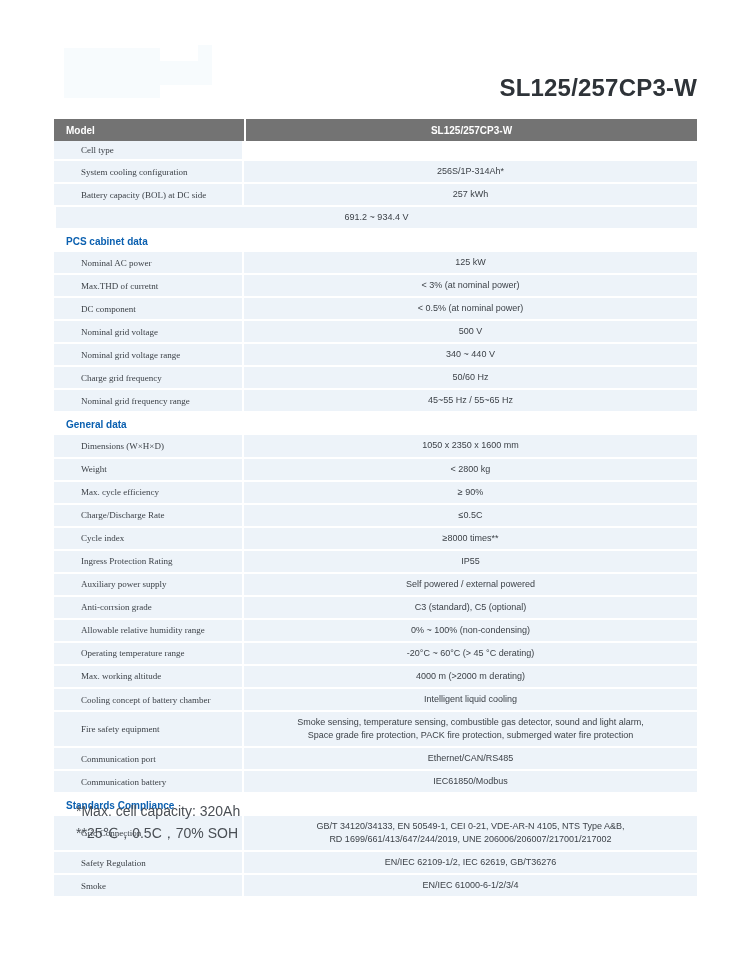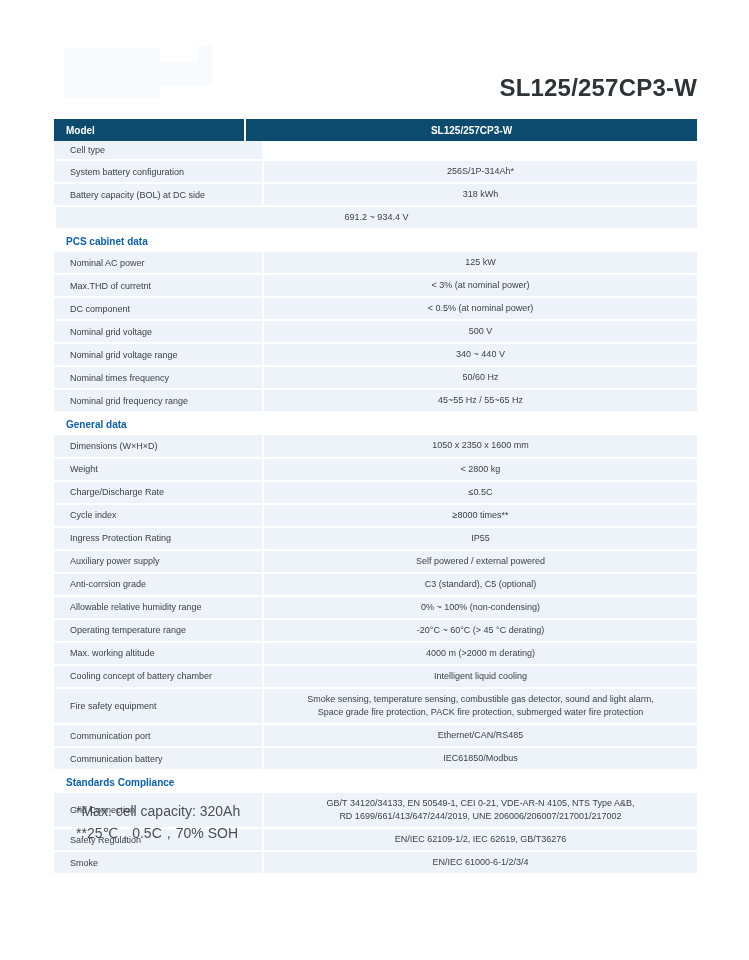--- a/index.html
+++ b/index.html
@@ -31,47 +31,48 @@
 
   .spec-table {
     position: absolute;
     left: 54px;
     top: 119px;
     width: 643px;
   }
 
   .thead { display: flex; height: 22px; }
   .thead .cell {
-    background: #0c4a6e;
+    background: #737373;
     color: #ffffff;
     font-size: 10px;
     font-weight: bold;
     display: flex;
     align-items: center;
   }
   .thead .c-label { width: 190px; padding-left: 12px; }
   .thead .c-sep   { width: 2px; background: #ffffff; }
   .thead .c-value { flex: 1; justify-content: center; }
 
   .section-title {
     font-size: 10px;
     font-weight: bold;
     color: #0b60b0;
     padding: 6px 0 5px 12px;
   }
 
   .row { display: flex; margin-bottom: 2px; }
   .row .c-label {
-    width: 208px;
+    width: 188px;
     background: #edf3f9;
     font-size: 9px;
     display: flex;
     align-items: center;
-    padding: 4px 4px 4px 16px;
+    padding: 4px 4px 4px 27px;
     min-height: 17px;
+    font-family: Liberation Serif, serif;
   }
   .row .c-sep { width: 2px; background: #ffffff; }
   .row .c-value {
     flex: 1;
     background: #edf3f9;
     font-size: 9px;
     display: flex;
     flex-direction: column;
     align-items: center;
     justify-content: center;
@@ -109,29 +110,29 @@
   </div>
   <div id="sections-root">
   <div>
     <div class="rows">
   <div class="row">
     <div class="c-label">Cell type</div>
     <div class="c-sep"></div>
   </div>
 
   <div class="row">
-    <div class="c-label">System battery configuration</div>
+    <div class="c-label">System cooling configuration</div>
     <div class="c-sep"></div>
     <div class="c-value">256S/1P-314Ah*</div>
   </div>
 
   <div class="row">
     <div class="c-label">Battery capacity (BOL) at DC side</div>
     <div class="c-sep"></div>
-    <div class="c-value">318 kWh</div>
+    <div class="c-value">257 kWh</div>
   </div>
 
   <div class="row">
     <div class="c-sep"></div>
     <div class="c-value">691.2 ~ 934.4 V</div>
   </div>
 </div>
   </div>
 
   <div>
@@ -161,21 +162,21 @@
     <div class="c-value">500 V</div>
   </div>
 
   <div class="row">
     <div class="c-label">Nominal grid voltage range</div>
     <div class="c-sep"></div>
     <div class="c-value">340 ~ 440 V</div>
   </div>
 
   <div class="row">
-    <div class="c-label">Nominal times frequency</div>
+    <div class="c-label">Charge grid frequency</div>
     <div class="c-sep"></div>
     <div class="c-value">50/60 Hz</div>
   </div>
 
   <div class="row">
     <div class="c-label">Nominal grid frequency range</div>
     <div class="c-sep"></div>
     <div class="c-value">45~55 Hz / 55~65 Hz</div>
   </div>
 </div>
@@ -189,20 +190,25 @@
     <div class="c-sep"></div>
     <div class="c-value">1050 x 2350 x 1600 mm</div>
   </div>
 
   <div class="row">
     <div class="c-label">Weight</div>
     <div class="c-sep"></div>
     <div class="c-value">&lt; 2800 kg</div>
   </div>
 
+  <div class="row">
+    <div class="c-label">Max. cycle efficiency</div>
+    <div class="c-sep"></div>
+    <div class="c-value">≥ 90%</div>
+  </div>
 
   <div class="row">
     <div class="c-label">Charge/Discharge Rate</div>
     <div class="c-sep"></div>
     <div class="c-value">≤0.5C</div>
   </div>
 
   <div class="row">
     <div class="c-label">Cycle index</div>
     <div class="c-sep"></div>

